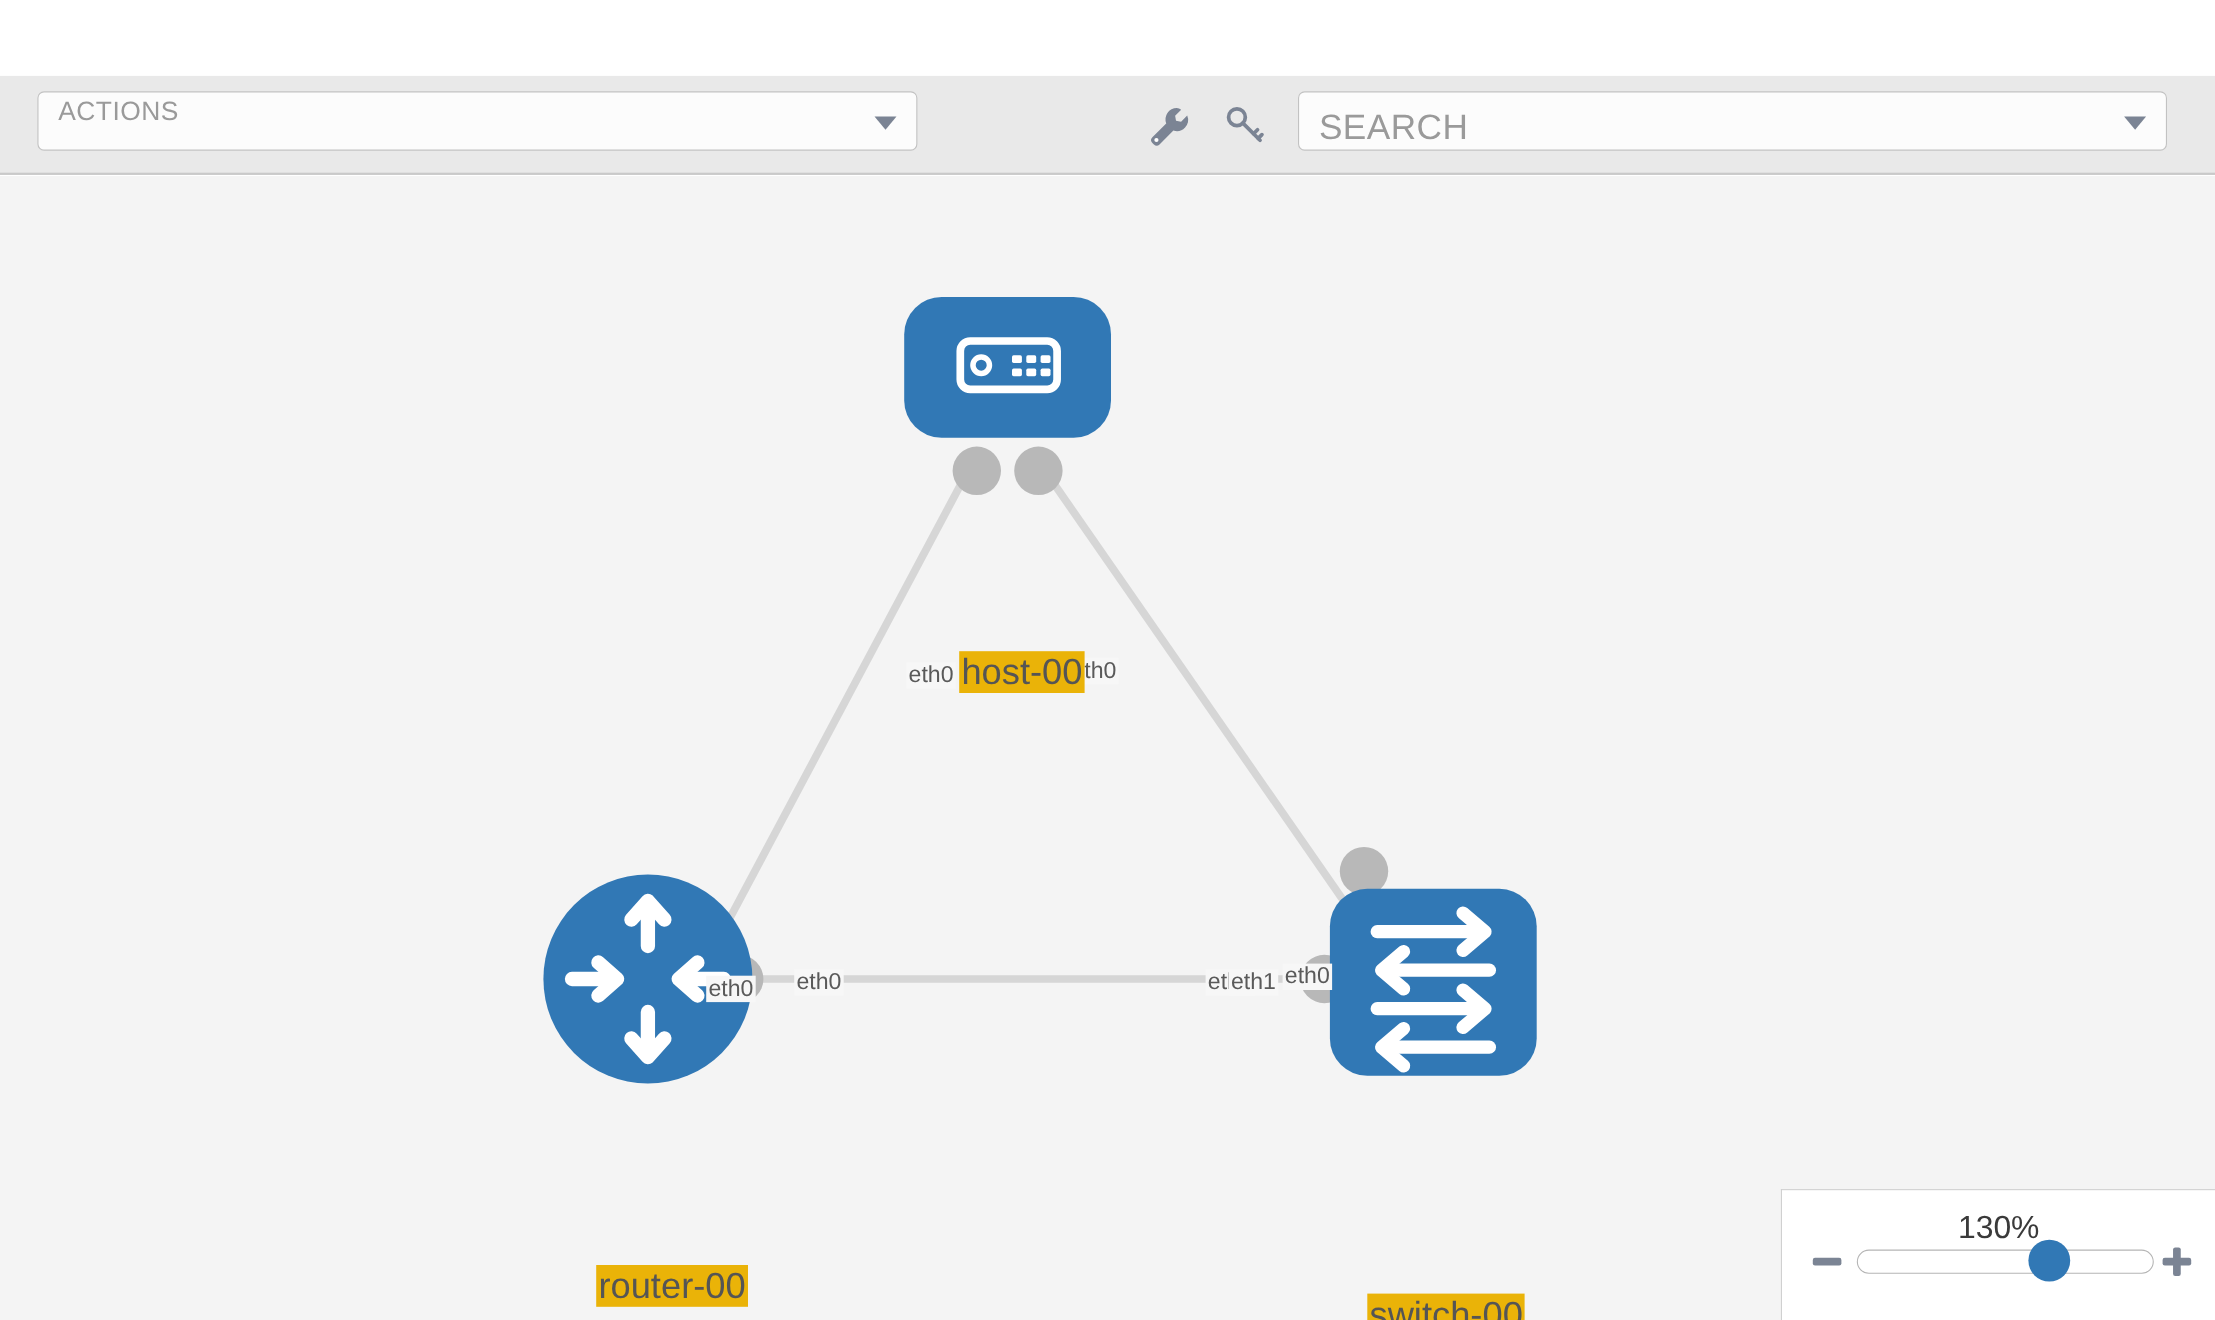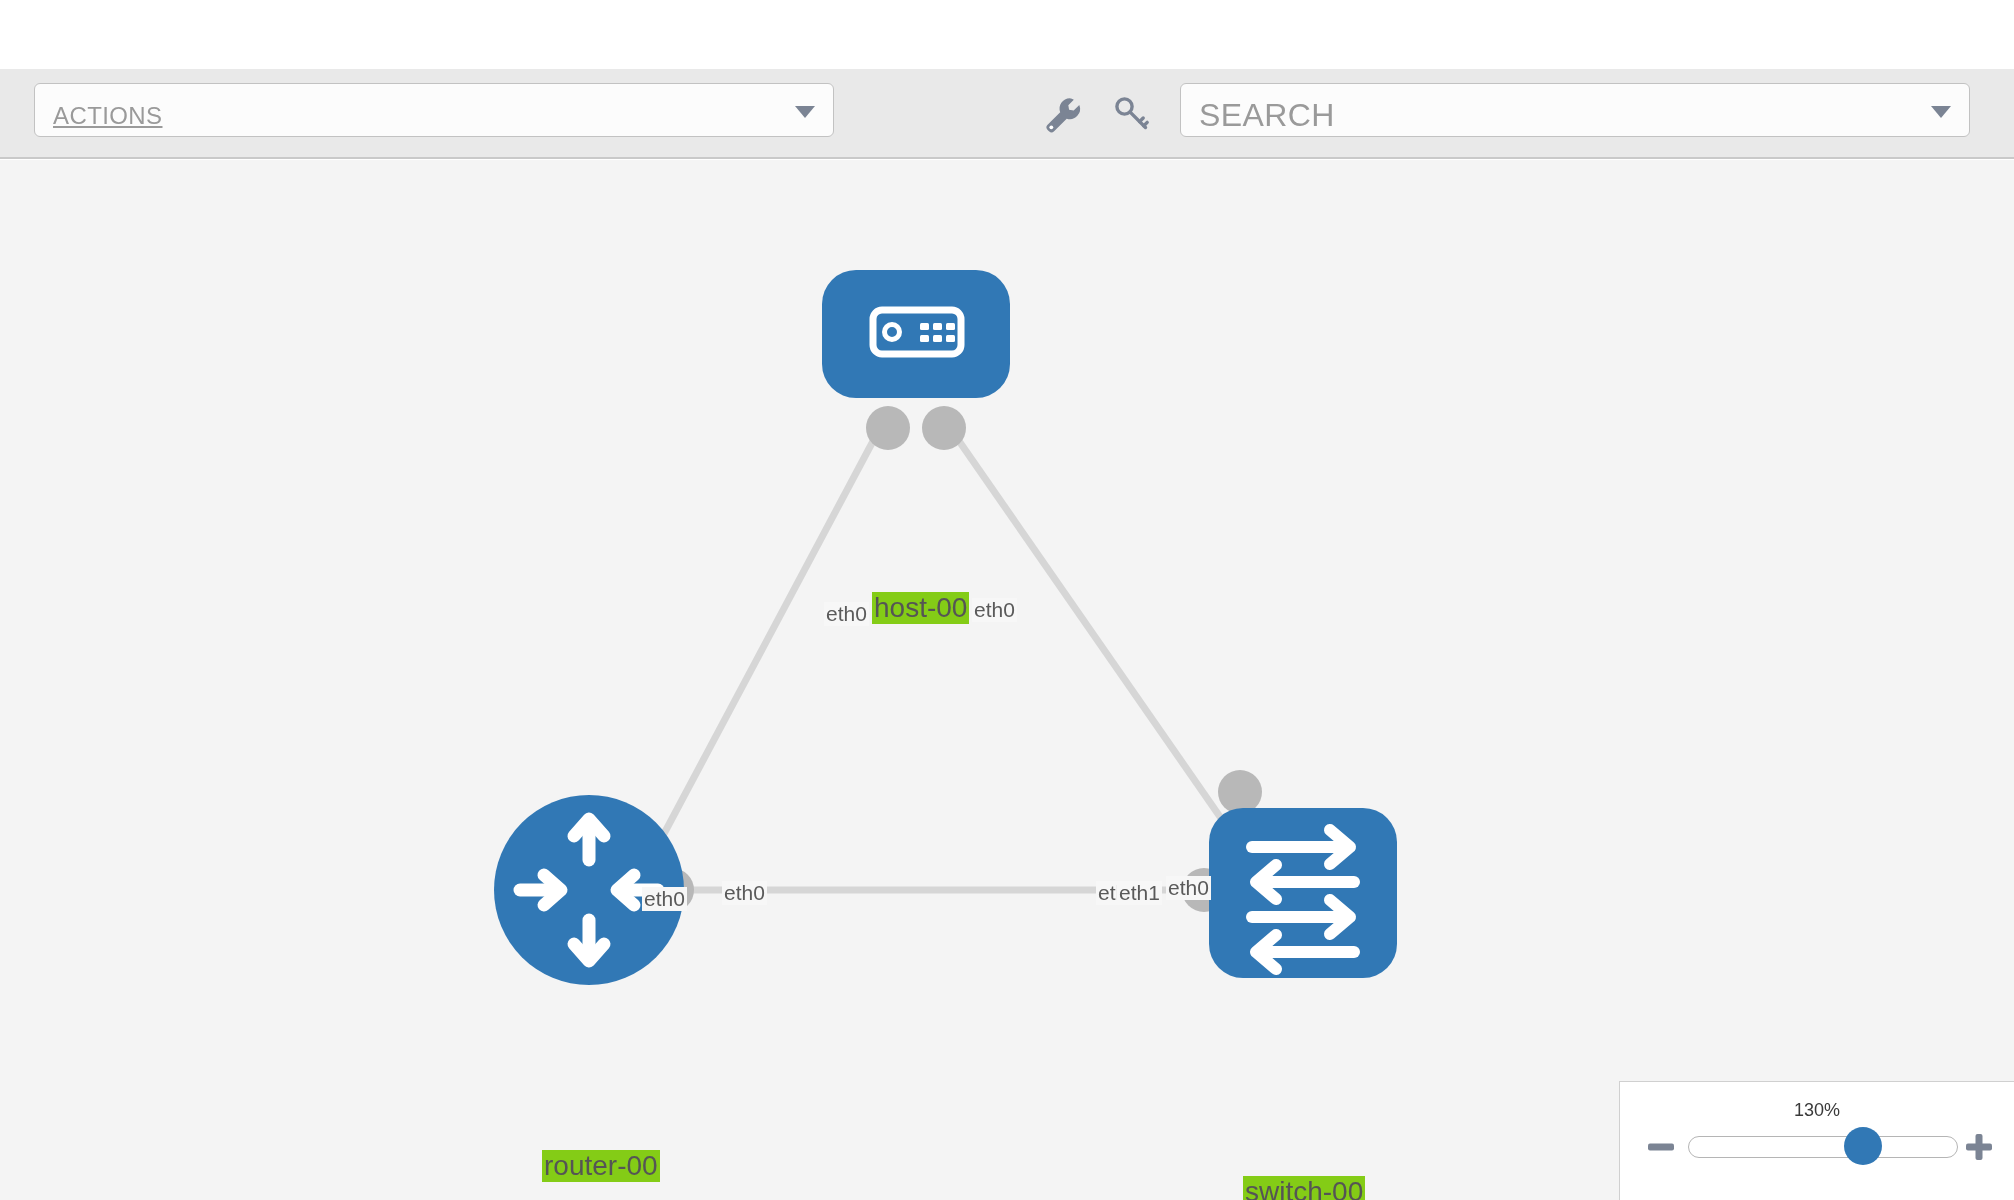--- a/index.html
+++ b/index.html
@@ -69,25 +69,24 @@
     height: 54px;
     background: #fcfcfc;
     border: 1px solid #c2c2c2;
     border-radius: 6px;
     box-sizing: border-box;
     cursor: pointer;
   }
   .actions-label {
     position: absolute;
     left: 18px;
-    top: 18px;
+    top: 4px;
     font-size: 24px;
     color: #9a9a9a;
     letter-spacing: 0.4px;
-    text-decoration: underline;
   }
   .caret {
     position: absolute;
     right: 18px;
     top: 22px;
     width: 0; height: 0;
     border-left: 10px solid transparent;
     border-right: 10px solid transparent;
     border-top: 12px solid #7b8494;
   }
@@ -131,23 +130,23 @@
     height: 1040px;
     background: #f4f4f4;
     overflow: hidden;
     text-align: right;
   }
   .canvas svg { position: absolute; left: 0; top: 0; }
 
   
   .node-label {
     position: absolute;
-    font-size: 28px;
+    font-size: 33px;
     color: #555555;
-    background: #84cc16;
+    background: #eab308;
     white-space: nowrap;
     padding: 0 2px;
   }
   .edge-label {
     position: absolute;
     font-size: 21px;
     color: #5a5a5a;
     background: #f7f7f7;
     white-space: nowrap;
     padding: 0 2px;
@@ -164,21 +163,21 @@
     border: 1px solid #d0d0d0;
     border-right: none;
     border-bottom: none;
     box-sizing: border-box;
   }
   .zoom-pct {
     position: absolute;
     width: 100%;
     top: 18px;
     text-align: center;
-    font-size: 18px;
+    font-size: 29px;
     color: #3a3a3a;
   }
   .zoom-minus, .zoom-plus {
     position: absolute;
     top: 50px;
     width: 30px;
     height: 30px;
     cursor: pointer;
   }
   .zoom-minus { left: 26px; }

